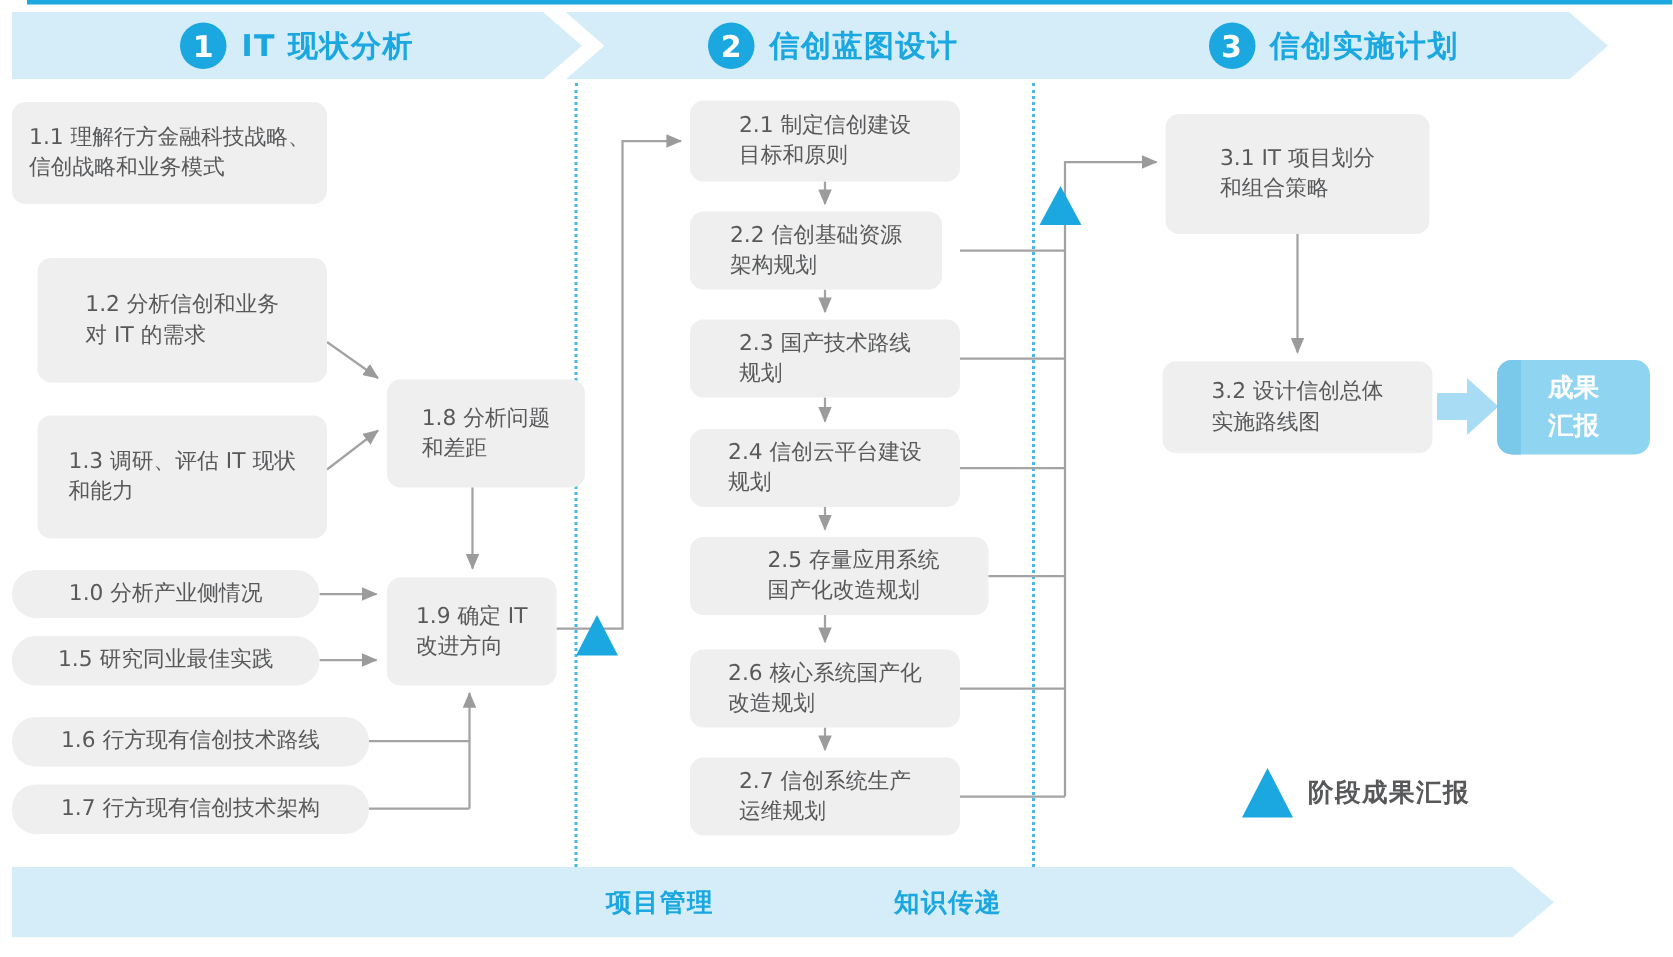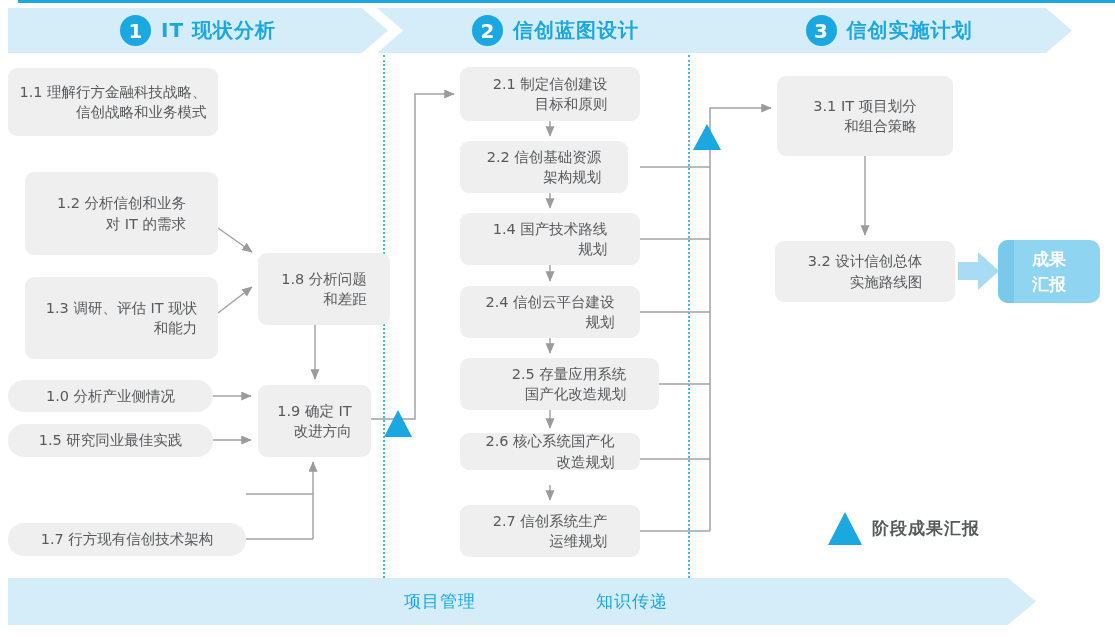--- a/index.html
+++ b/index.html
@@ -22,42 +22,42 @@
     width:31px;height:31px;border-radius:50%;background:#1BA7E0;color:#fff;
     display:flex;align-items:center;justify-content:center;
     font-size:20px;font-weight:bold;flex:0 0 auto;
   }
   .phase-title{color:#1BA7E0;font-size:20px;font-weight:bold;letter-spacing:1px;white-space:nowrap;}
   
   .dotted-sep{top:55px;height:523px;width:0;border-left:2px dotted #45B8E8;}
   
   .node{
     background:#EFEFEF;border-radius:9px;color:#58595B;
-    display:flex;align-items:center;justify-content:center;text-align:right;
+    display:flex;align-items:center;justify-content:center;text-align:left;
     font-size:14.5px;line-height:1.4;
   }
   .node span{white-space:pre-line;}
   .node.pill{border-radius:16px;}
   
   #report-box{
     left:998px;top:240px;width:102px;height:63px;border-radius:10px;
     background:#8FD4F1;display:flex;align-items:center;justify-content:center;
     color:#fff;font-size:17px;font-weight:bold;text-align:center;line-height:1.45;
   }
   #report-box .strip{position:absolute;left:0;top:0;width:16px;height:100%;
     background:#7AC8EA;border-radius:10px 0 0 10px;}
   #report-box span{white-space:pre-line;position:relative;}
   
   #bottom-banner{
     left:8px;top:578px;width:1028px;height:47px;background:#D5EDF9;
     clip-path:polygon(0 0,calc(100% - 28px) 0,100% 50%,calc(100% - 28px) 100%,0 100%);
   }
   .bottom-label{
     position:absolute;top:0;height:100%;display:flex;align-items:center;
-    color:#1BA7E0;font-size:17px;font-weight:normal;letter-spacing:1px;white-space:nowrap;
+    color:#1BA7E0;font-size:17px;font-weight:bold;letter-spacing:1px;white-space:nowrap;
   }
   
   #legend-label{left:872px;top:517px;color:#57585A;font-size:17px;font-weight:bold;letter-spacing:1px;}
   svg{position:absolute;left:0;top:0;}
 </style>
 </head>
 <body>
 
 <div id="top-line" class="abs"></div>
 
@@ -134,52 +134,55 @@
     <div class="node abs" style="left: 25px; top: 277px; width: 193px; height: 82px;">
       <span>1.3 调研、评估 IT 现状
 和能力</span>
     </div>
     <div class="node abs pill" style="left: 8px; top: 380px; width: 205px; height: 32px;">
       <span>1.0 分析产业侧情况</span>
     </div>
     <div class="node abs pill" style="left: 8px; top: 424px; width: 205px; height: 33px;">
       <span>1.5 研究同业最佳实践</span>
     </div>
+    <div class="node abs pill" style="left: 8px; top: 478px; width: 238px; height: 33px;">
+      <span>1.6 行方现有信创技术路线</span>
+    </div>
     <div class="node abs pill" style="left: 8px; top: 523px; width: 238px; height: 33px;">
       <span>1.7 行方现有信创技术架构</span>
     </div>
     <div class="node abs" style="left: 258px; top: 233px; width: 132px; height: 72px; margin-top: 20px;">
       <span>1.8 分析问题
 和差距</span>
     </div>
     <div class="node abs" style="left: 258px; top: 385px; width: 113px; height: 72px;">
       <span>1.9 确定 IT
 改进方向</span>
     </div>
     <div class="node abs" style="left: 460px; top: 67px; width: 180px; height: 54px;">
       <span>2.1 制定信创建设
 目标和原则</span>
     </div>
     <div class="node abs" style="left: 460px; top: 141px; width: 168px; height: 52px;">
       <span>2.2 信创基础资源
 架构规划</span>
     </div>
     <div class="node abs" style="left: 460px; top: 213px; width: 180px; height: 52px;">
-      <span>1.4 国产技术路线
+      <span>2.3 国产技术路线
 规划</span>
     </div>
     <div class="node abs" style="left: 460px; top: 286px; width: 180px; height: 52px;">
       <span>2.4 信创云平台建设
 规划</span>
     </div>
     <div class="node abs" style="left: 460px; top: 358px; width: 180px; height: 52px; padding-left: 19px;">
       <span>2.5 存量应用系统
 国产化改造规划</span>
     </div>
-    <div class="node abs" style="left: 460px; top: 433px; width: 180px; height: 37px;">
+    <div class="node abs" style="left: 460px; top: 433px; width: 180px; height: 52px;">
       <span>2.6 核心系统国产化
 改造规划</span>
     </div>
     <div class="node abs" style="left: 460px; top: 505px; width: 180px; height: 52px;">
       <span>2.7 信创系统生产
 运维规划</span>
     </div>
     <div class="node abs" style="left: 777px; top: 76px; width: 176px; height: 80px;">
       <span>3.1 IT 项目划分
 和组合策略</span>

